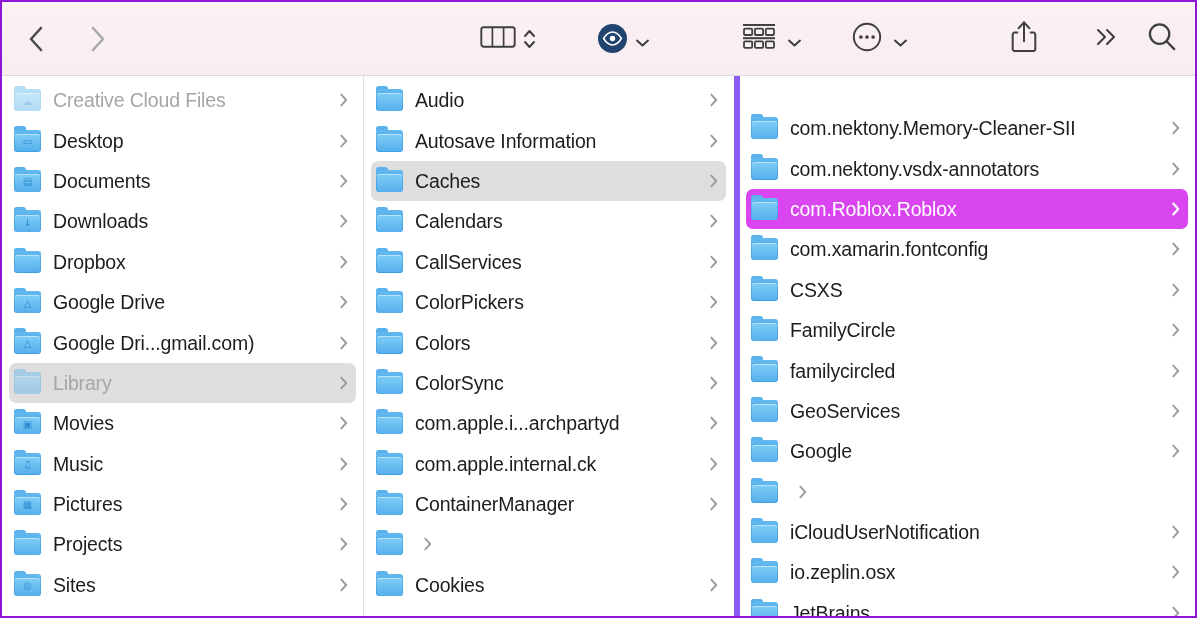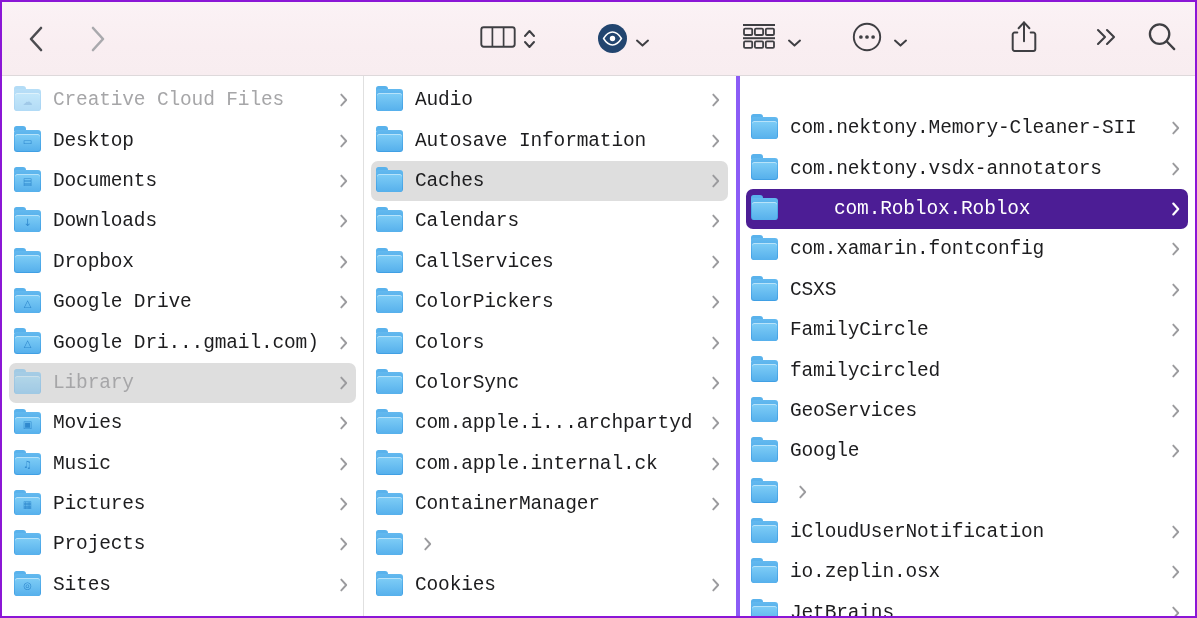--- a/index.html
+++ b/index.html
@@ -64,39 +64,39 @@
     min-height: 0;
     background: #ffffff;
   }
   .column {
     position: relative;
     height: 100%;
     overflow: hidden;
     padding-top: 4px;
   }
   .col-sidebar   { width: 362px; border-right: 1px solid #e0e0e0; }
-  .col-middle    { width: 376px; border-right: 4px solid #8b5cf6; }
+  .col-middle    { width: 376px; border-right: 6px solid #8b5cf6; }
   .col-right     { flex: 1 1 auto; margin-top: 28px; }
 
   .row {
     height: 40.4px;
     display: flex;
     align-items: center;
     border-radius: 7px;
     margin: 0 6px;
     padding-left: 5px;
     padding-right: 7px;
     position: relative;
   }
   .col-sidebar .row { margin: 0 7px; }
   .col-middle  .row { margin: 0 8px 0 7px; }
   .col-right   .row { margin: 0 7px 0 6px; }
 
   .row.sel-grey { background: #dedede; justify-content: flex-end; }
-  .row.sel-blue { background: #4c1d95; gap: 44px; }
+  .row.sel-blue { background: #d946ef; }
 
   .folder {
     width: 27px; height: 22px;
     position: relative;
     flex: 0 0 auto;
     margin-right: 12px;
   }
   .folder .back {
     position: absolute; left: 0; top: 0;
     width: 27px; height: 22px;
@@ -128,21 +128,21 @@
   .folder.dim { opacity: .45; }
 
   .row-label {
     flex: 1 1 auto;
     font-size: 19.5px;
     line-height: 24px;
     color: #1d1d1f;
     letter-spacing: -0.15px;
     white-space: nowrap;
     overflow: hidden;
-    font-family: Liberation Mono, monospace;
+    font-family: Liberation Sans, sans-serif;
   }
   .row-label.muted { color: #a6a6a8; }
   .row.sel-blue .row-label { color: #ffffff; }
 
   .chev {
     flex: 0 0 auto;
     width: 10px; height: 16px;
     margin-left: 8px;
   }
   .chev svg { display: block; }

